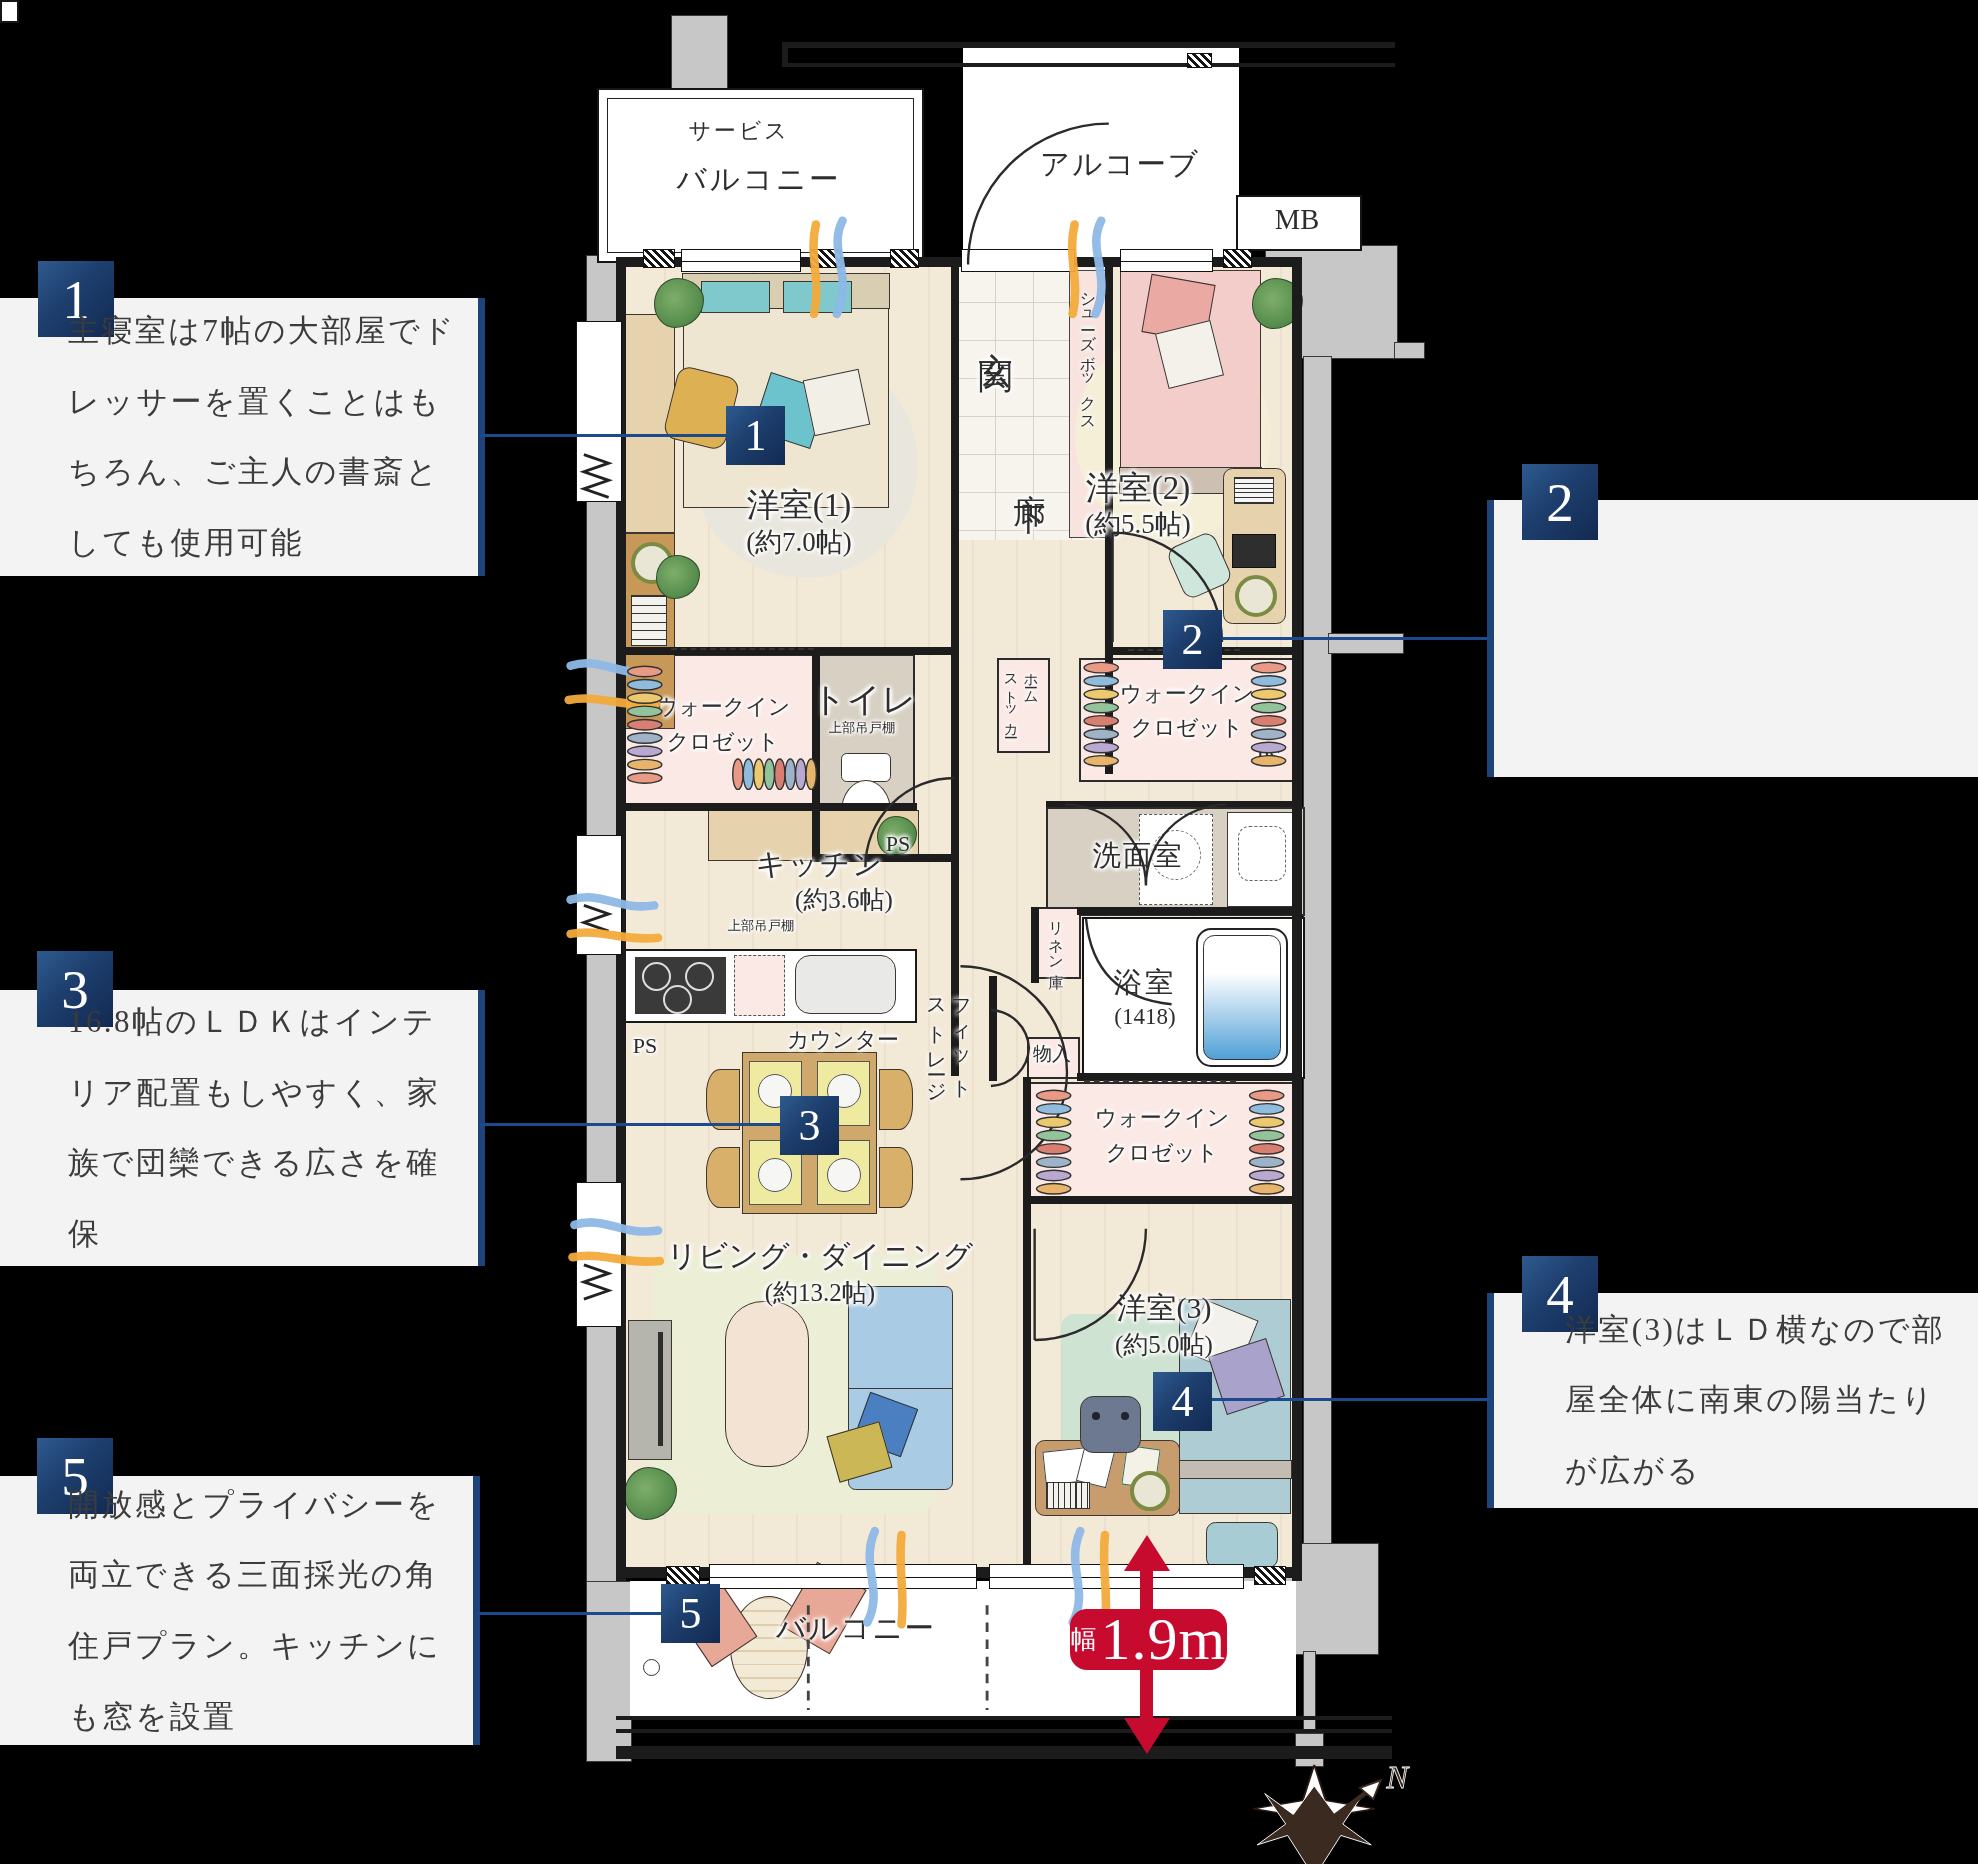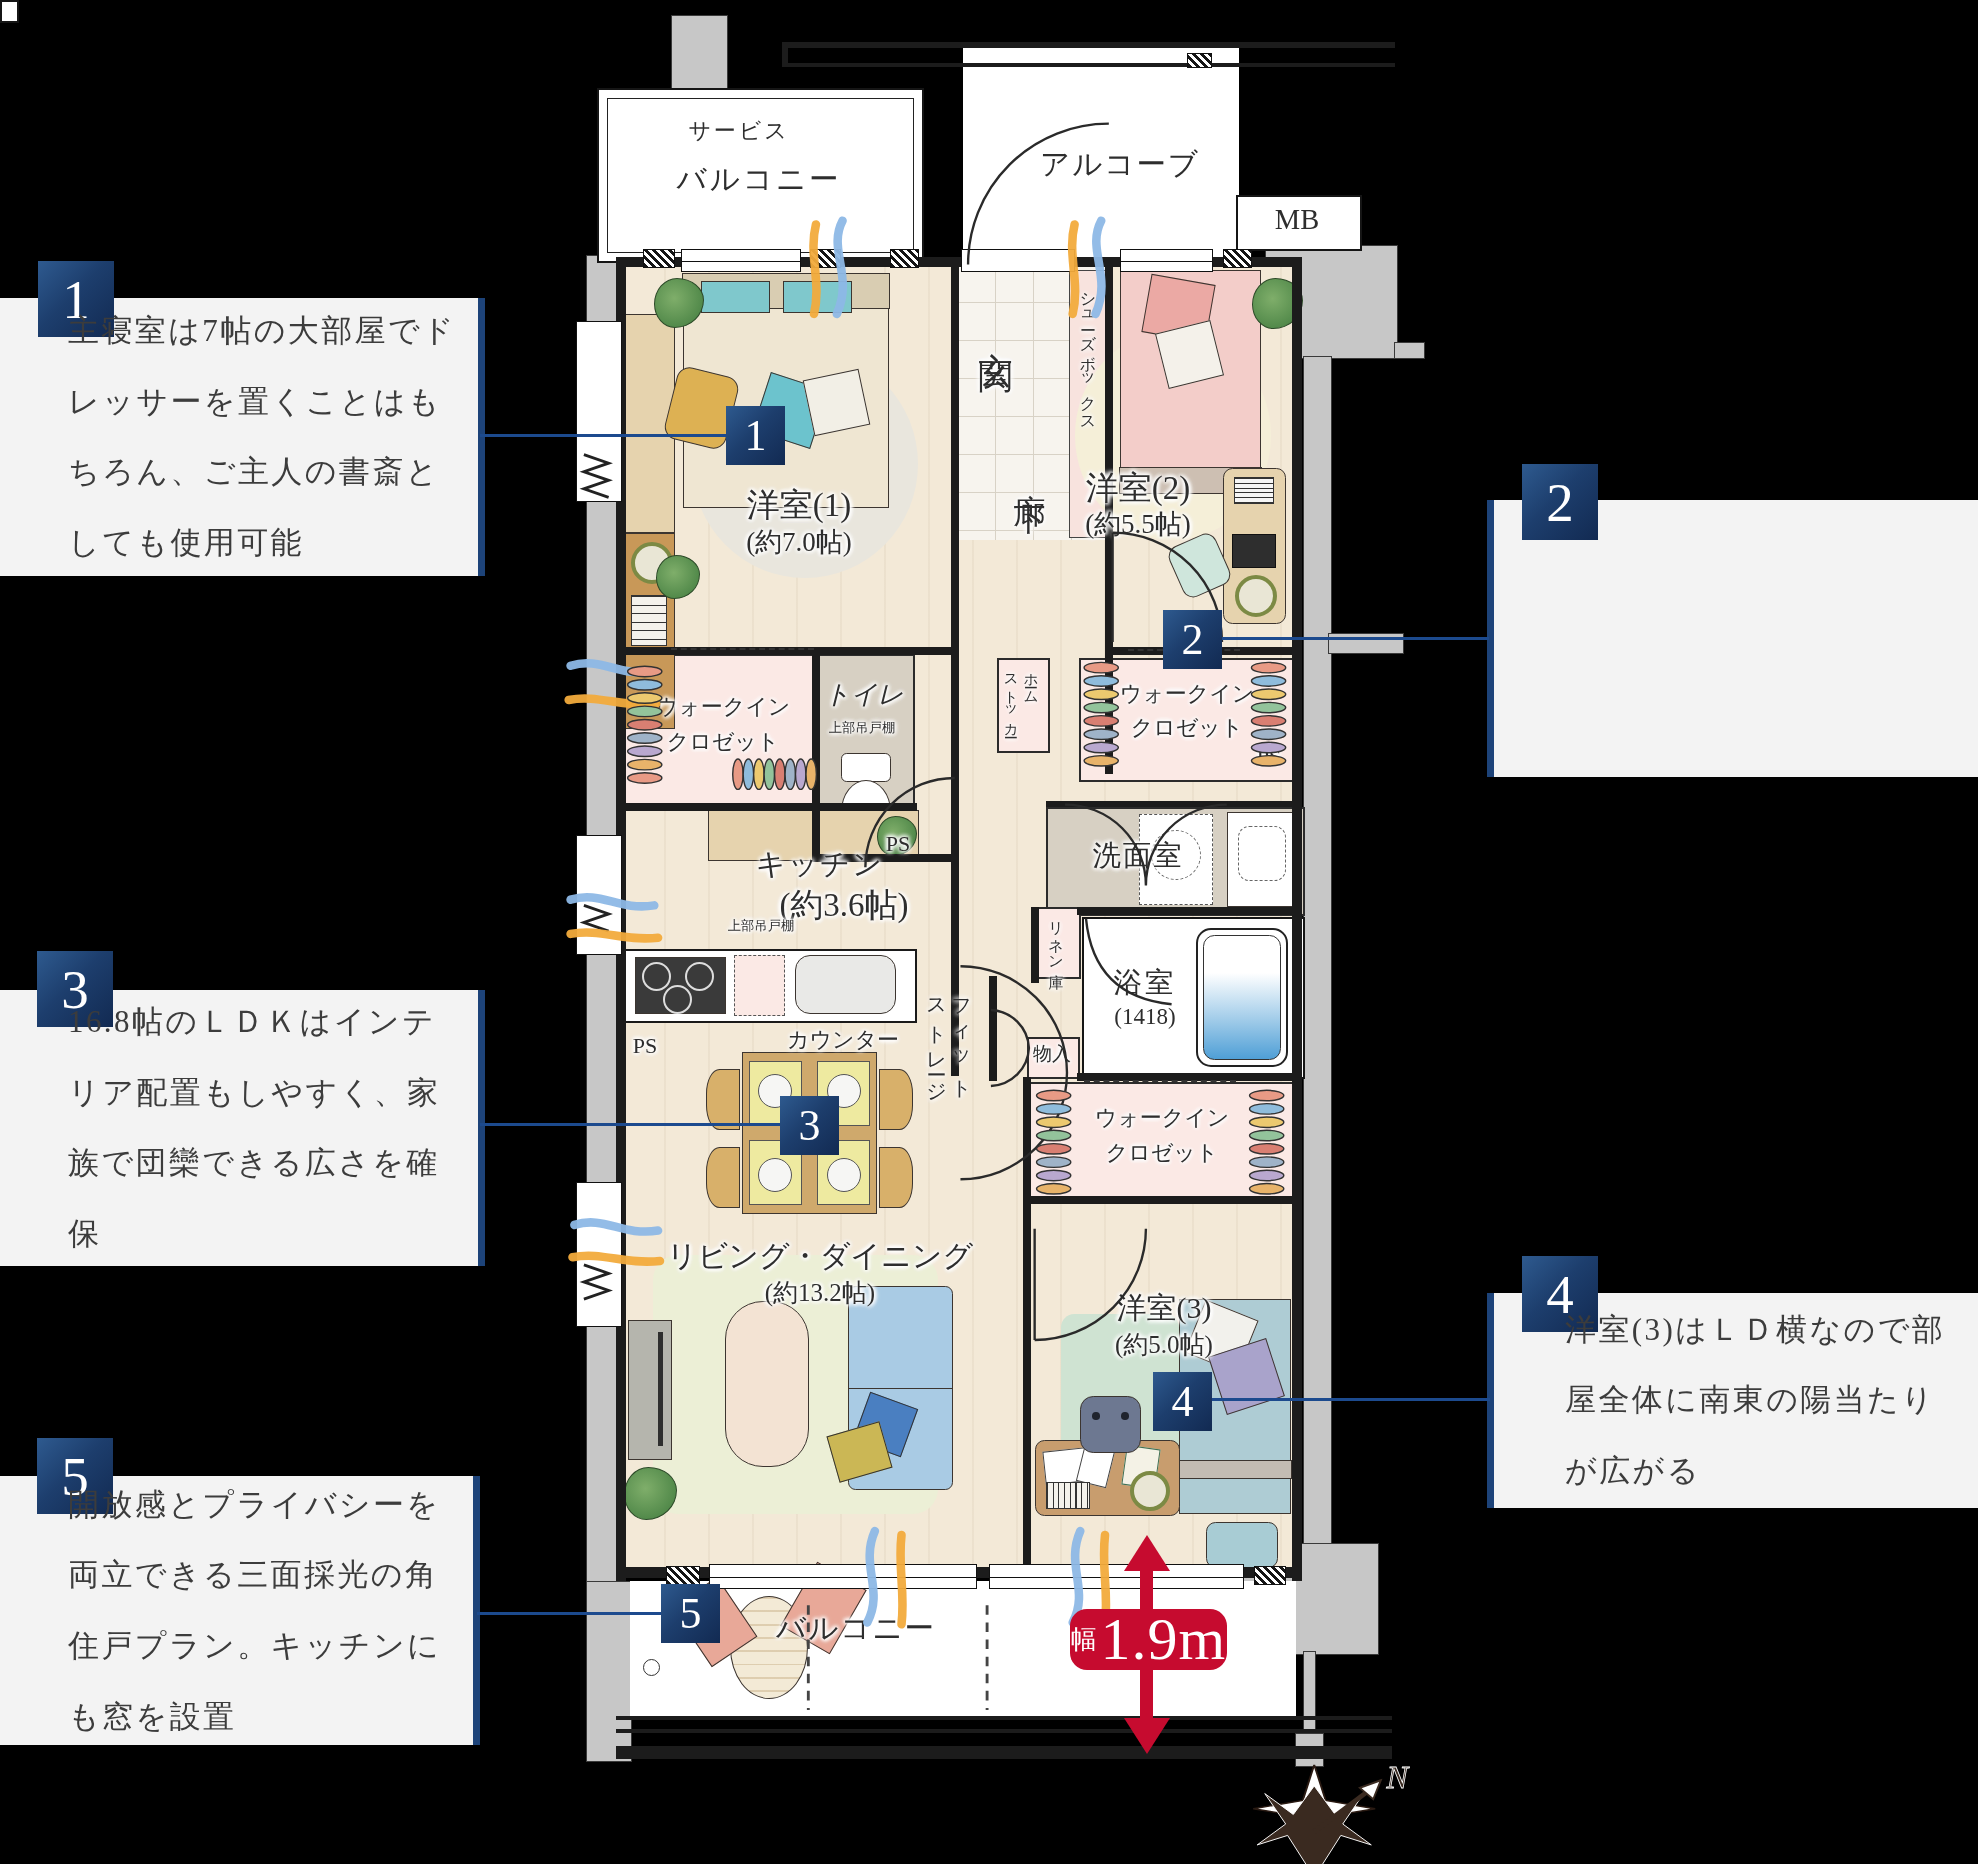--- a/index.html
+++ b/index.html
@@ -160,38 +160,38 @@
      <div style="position:absolute;left:11.4px;bottom:5.7px;width:34px;height:34px;border:4.8px solid #7c8a44;border-radius:50%;background:#e9e6d5;"></div>
   </div>
   <div class="furn" style="left:1174px;top:538px;width:49px;height:53px;background:#cfe6dc;border-radius:11.4px;transform:rotate(-24deg);"></div>
   <div class="plant" style="left:1252px;top:278px;width:49px;height:49px;"></div>
 
   <div class="room pink" style="left:618px;top:654px;width:198px;height:150px;"></div>
   <div class="lb" style="left:723px;top:692px;font-size:22px;">ウォークイン</div>
   <div class="lb" style="left:723px;top:727px;font-size:22px;">クロゼット</div>
 
   <div class="room grayfloor" style="left:816px;top:654px;width:95px;height:204px;"></div>
-  <div class="lb" style="left:864px;top:677px;font-size:26px;font-style:italic;">トイレ</div>
+  <div class="lb" style="left:864px;top:677px;font-size:34px;">トイレ</div>
   <div class="lb" style="left:862px;top:719px;font-size:13.3px;">上部吊戸棚</div>
   <div class="furn" style="left:841px;top:753px;width:48px;height:27px;background:#fff;border-radius:5.7px;"></div>
   <div class="furn" style="left:841px;top:780px;width:48px;height:61px;background:#fff;border-radius:50% 50% 46% 46%;"></div>
 
   <div class="room pink" style="left:997px;top:658px;width:49px;height:91px;"></div>
   <div class="vlb" style="left:1021px;top:664px;font-size:14.3px;">ホーム</div>
   <div class="vlb" style="left:1001px;top:664px;font-size:14.3px;">ストッカー</div>
 
   <div class="room pink" style="left:1079px;top:658px;width:213px;height:120px;"></div>
   <div class="lb" style="left:1187px;top:679px;font-size:22px;">ウォークイン</div>
   <div class="lb" style="left:1187px;top:713px;font-size:22px;">クロゼット</div>
   <div class="lb" style="left:1269px;top:744px;font-size:22px;">PS</div>
 
   <div class="furn" style="left:708px;top:810px;width:209px;height:49px;background:#e6d3ae;"></div>
   <div class="plant" style="left:877px;top:816px;width:38px;height:38px;"></div>
   <div class="lb" style="left:820px;top:845px;font-size:29.5px;letter-spacing:1.9px;">キッチン</div>
-  <div class="lb" style="left:820px;top:883px;font-size:33px;padding-left:48px;">(約3.6帖)</div>
+  <div class="lb" style="left:820px;top:883px;font-size:25px;padding-left:48px;">(約3.6帖)</div>
   <div class="lb" style="left:761px;top:917px;font-size:13.3px;">上部吊戸棚</div>
   <div class="furn" style="left:624px;top:949px;width:289px;height:70px;background:#fff;border:2.9px solid #1a1a1a;"></div>
   <div class="furn" style="left:635px;top:957px;width:89px;height:55px;background:#3a3a3a;">
      <div style="position:absolute;left:5.7px;top:3.8px;width:25px;height:25px;border:2.9px solid #ddd;border-radius:50%;"></div>
      <div style="position:absolute;left:49px;top:3.8px;width:25px;height:25px;border:2.9px solid #ddd;border-radius:50%;"></div>
      <div style="position:absolute;left:27px;top:27px;width:25px;height:25px;border:2.9px solid #ddd;border-radius:50%;"></div>
   </div>
   <div class="dash" style="left:734px;top:955px;width:49px;height:59px;border:1.9px dashed #555;background:#fbe9e5;"></div>
   <div class="furn" style="left:795px;top:955px;width:99px;height:57px;background:#e9e9e7;border-radius:15px;"></div>
   <div class="lb" style="left:843px;top:1025px;font-size:22px;">カウンター</div>

